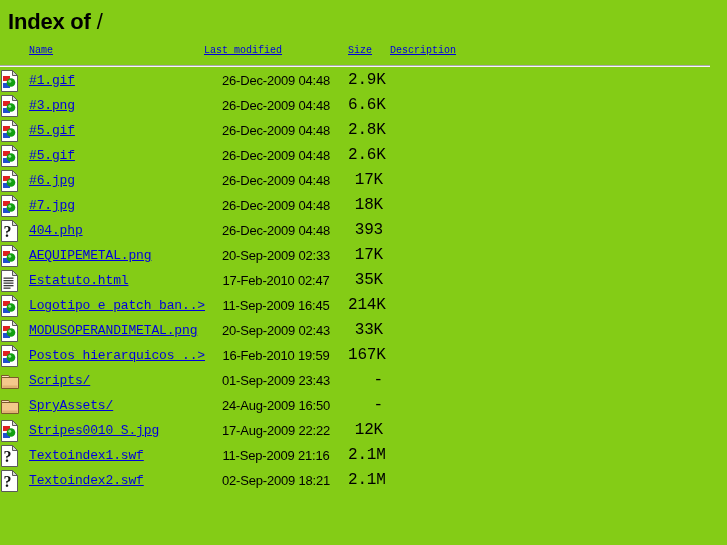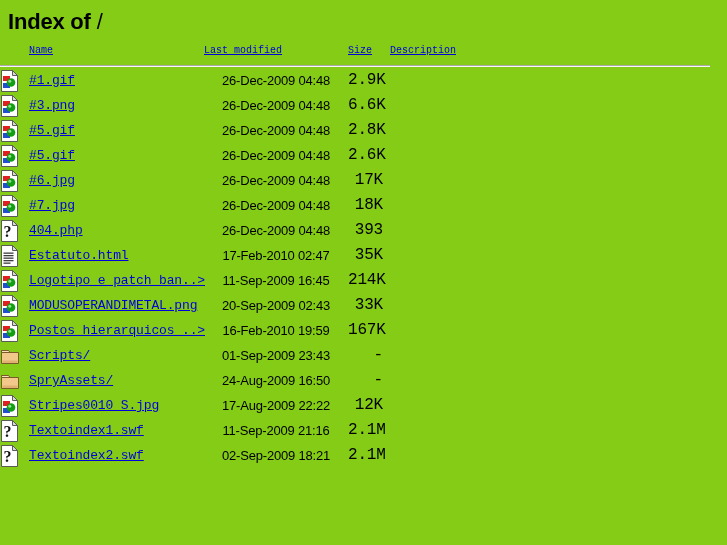--- a/index.html
+++ b/index.html
@@ -297,20 +297,38 @@
           <td class="cell-date">26-Dec-2009 04:48</td>
           <td class="cell-size">393</td>
           <td class="cell-desc"></td>
         </tr>
         <tr>
           <td>
             <span class="icon-wrap">
               <svg class="icon" viewBox="0 0 20 22" xmlns="http://www.w3.org/2000/svg">
                 <path d="M1.5 0.5 h11 l5 5 v16 h-16 z" fill="#ffffff" stroke="#5a5a5a" stroke-width="1"></path>
                 <path d="M12.5 0.5 l5 5 h-5 z" fill="#d8d8d8" stroke="#5a5a5a" stroke-width="1"></path>
+                <rect x="3" y="6" width="7" height="5" fill="#e02020"></rect>
+                <rect x="3" y="13" width="7" height="5" fill="#2050d0"></rect>
+                <circle cx="11" cy="12.5" r="4.3" fill="#12a012"></circle>
+                <circle cx="9.8" cy="11.2" r="1.5" fill="#8fe08f"></circle>
+              </svg>
+            </span>
+          </td>
+          <td><span class="name-link">AEQUIPEMETAL.png</span></td>
+          <td class="cell-date">20-Sep-2009 02:33</td>
+          <td class="cell-size">17K</td>
+          <td class="cell-desc"></td>
+        </tr>
+        <tr>
+          <td>
+            <span class="icon-wrap">
+              <svg class="icon" viewBox="0 0 20 22" xmlns="http://www.w3.org/2000/svg">
+                <path d="M1.5 0.5 h11 l5 5 v16 h-16 z" fill="#ffffff" stroke="#5a5a5a" stroke-width="1"></path>
+                <path d="M12.5 0.5 l5 5 h-5 z" fill="#d8d8d8" stroke="#5a5a5a" stroke-width="1"></path>
                 <g fill="#3b3b3b">
                   <rect x="3.5" y="7.5" width="10" height="1.3"></rect>
                   <rect x="3.5" y="10" width="10" height="1.3"></rect>
                   <rect x="3.5" y="12.5" width="10" height="1.3"></rect>
                   <rect x="3.5" y="15" width="10" height="1.3"></rect>
                   <rect x="3.5" y="17.5" width="7" height="1.3"></rect>
                 </g>
               </svg>
             </span>
           </td>

